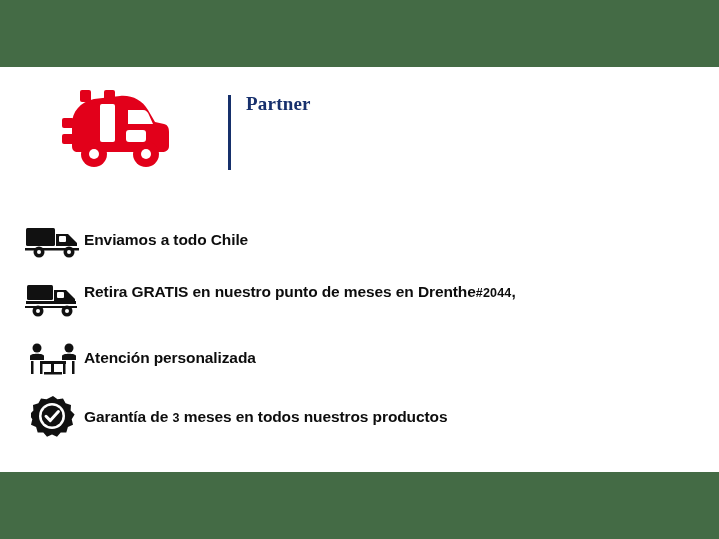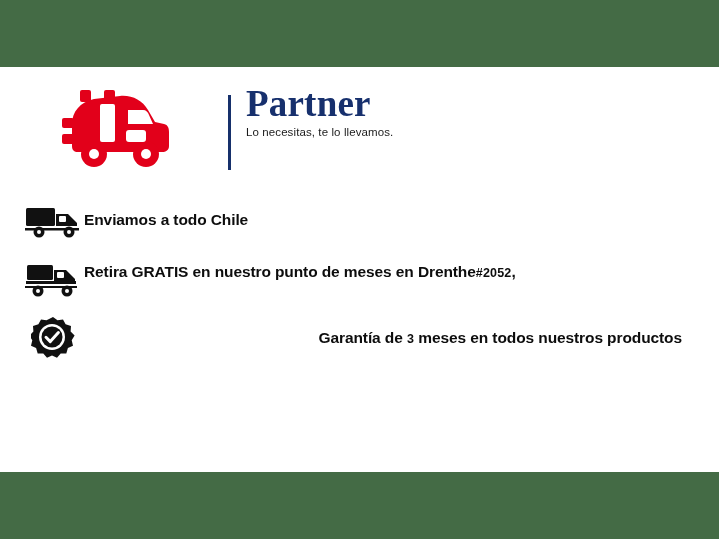--- a/index.html
+++ b/index.html
@@ -52,37 +52,37 @@
   }
   .brand-text {
     position: absolute;
     left: 186px;
     top: -2px;
     width: 240px;
   }
   .brand-line {
     font-family: "Liberation Serif", serif;
     font-weight: bold;
-    font-size: 37px;
+    font-size: 19px;
     line-height: 31px;
     color: #17306d;
     letter-spacing: 0.2px;
   }
   .brand-tagline {
     margin-top: 7px;
     font-family: "Liberation Sans", sans-serif;
     font-size: 11.5px;
     color: #1b1b1b;
     letter-spacing: 0.1px;
   }
   
   .features {
     position: absolute;
     left: 22px;
-    top: 200px;
+    top: 220px;
     width: 660px;
   }
   .feature-row {
     position: relative;
     display: flex;
     align-items: flex-start;
     margin-bottom: 17px;
     min-height: 42px;
   }
   .feature-icon {
@@ -105,21 +105,21 @@
   .feature-row.two-line .feature-text {
     padding-top: 2px;
   }
   .small-caps {
     font-size: 12.5px;
     letter-spacing: 0.2px;
   }
   .row-ship   { margin-top: 0px; }
   .row-pickup { margin-top: 13px; }
   .row-attn   { margin-top: 15px; }
-  .row-warr   { margin-top: 17px; text-align: right; }
+  .row-warr   { margin-top: 17px; }
 </style>
 </head>
 <body>
 
 <div class="canvas">
 
   <div class="white-panel"></div>
 
   <div class="logo-block">
 
@@ -150,21 +150,20 @@
           <circle cx="34" cy="64" r="5"></circle>
           <circle cx="86" cy="64" r="5"></circle>
         </g>
       </svg>
     </div>
 
     <div class="logo-divider"></div>
 
     <div class="brand-text">
       <div class="brand-line">Partner</div>
-      <div class="brand-tagline">Lo necesitas, te lo llevamos.</div>
     </div>
   </div>
 
   <div class="features">
 
     <div class="feature-row row-ship">
       <div class="feature-icon">
         <svg width="56" height="34" viewBox="0 0 56 34" xmlns="http://www.w3.org/2000/svg">
           <g fill="#111111">
             <rect x="1" y="4" width="29" height="18" rx="1.5"></rect>
@@ -199,24 +198,48 @@
             <circle cx="42" cy="29" r="5.5"></circle>
           </g>
           <g fill="#ffffff">
             <circle cx="13" cy="29" r="2"></circle>
             <circle cx="42" cy="29" r="2"></circle>
             <rect x="32" y="10" width="7" height="6" rx="1"></rect>
           </g>
         </svg>
       </div>
       <div class="feature-text">
-        <span>Retira GRATIS en nuestro punto de meses en Drenthe</span><span class="small-caps">#2052</span><span>,</span><br>
-      </div>
-    </div>
-
+        <span>Retira GRATIS en nuestro punto de meses en Drenthe</span><span class="small-caps">#2044</span><span>,</span><br>
+      </div>
+    </div>
+
+    <div class="feature-row row-attn">
+      <div class="feature-icon">
+        <svg width="52" height="34" viewBox="0 0 52 34" xmlns="http://www.w3.org/2000/svg">
+          <g fill="#111111">
+
+            <circle cx="10" cy="6" r="4.5"></circle>
+            <path d="M3 14 C3 11 17 11 17 14 L17 18 L3 18 Z"></path>
+
+            <circle cx="42" cy="6" r="4.5"></circle>
+            <path d="M35 14 C35 11 49 11 49 14 L49 18 L35 18 Z"></path>
+
+            <rect x="13" y="19" width="26" height="3"></rect>
+            <rect x="24" y="22" width="3" height="9"></rect>
+            <rect x="17" y="30" width="18" height="2.5"></rect>
+
+            <rect x="4" y="19" width="2.5" height="13"></rect>
+            <rect x="13" y="19" width="2.5" height="13"></rect>
+            <rect x="36" y="19" width="2.5" height="13"></rect>
+            <rect x="45" y="19" width="2.5" height="13"></rect>
+          </g>
+        </svg>
+      </div>
+      <div class="feature-text">Atención personalizada</div>
+    </div>
 
     <div class="feature-row row-warr">
       <div class="feature-icon">
         <svg width="44" height="44" viewBox="0 0 44 44" xmlns="http://www.w3.org/2000/svg">
           <g fill="#111111">
             <path d="M22 0 L26.5 3.2 L32 2.4 L34.6 7.3 L40 9 L39.6 14.6 L43.6 18.5
                      L40.7 23.3 L42 28.7 L36.9 31 L35.3 36.4 L29.7 36.6 L26 40.8
                      L21 38.4 L16 40.8 L12.3 36.6 L6.7 36.4 L5.1 31 L0 28.7
                      L1.3 23.3 L-1.6 18.5 L2.4 14.6 L2 9 L7.4 7.3 L10 2.4 L15.5 3.2 Z"></path>
           </g>

